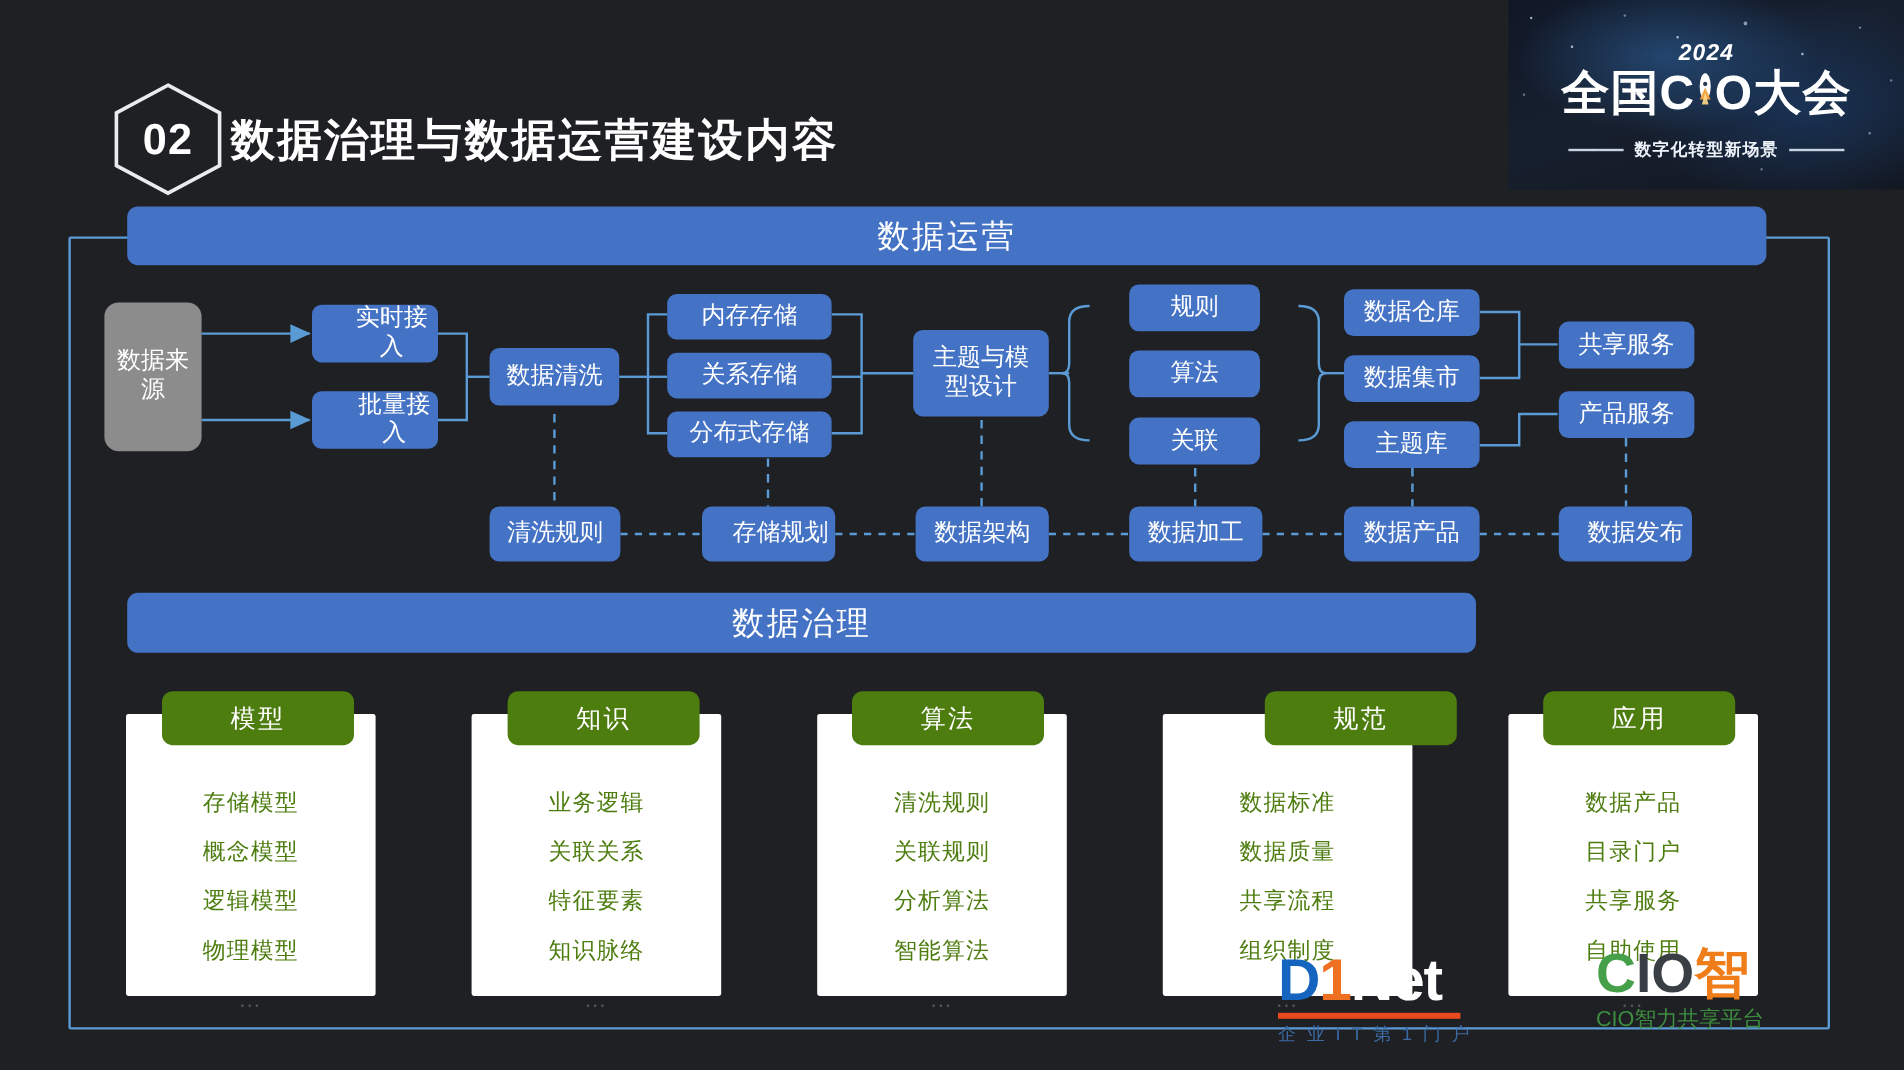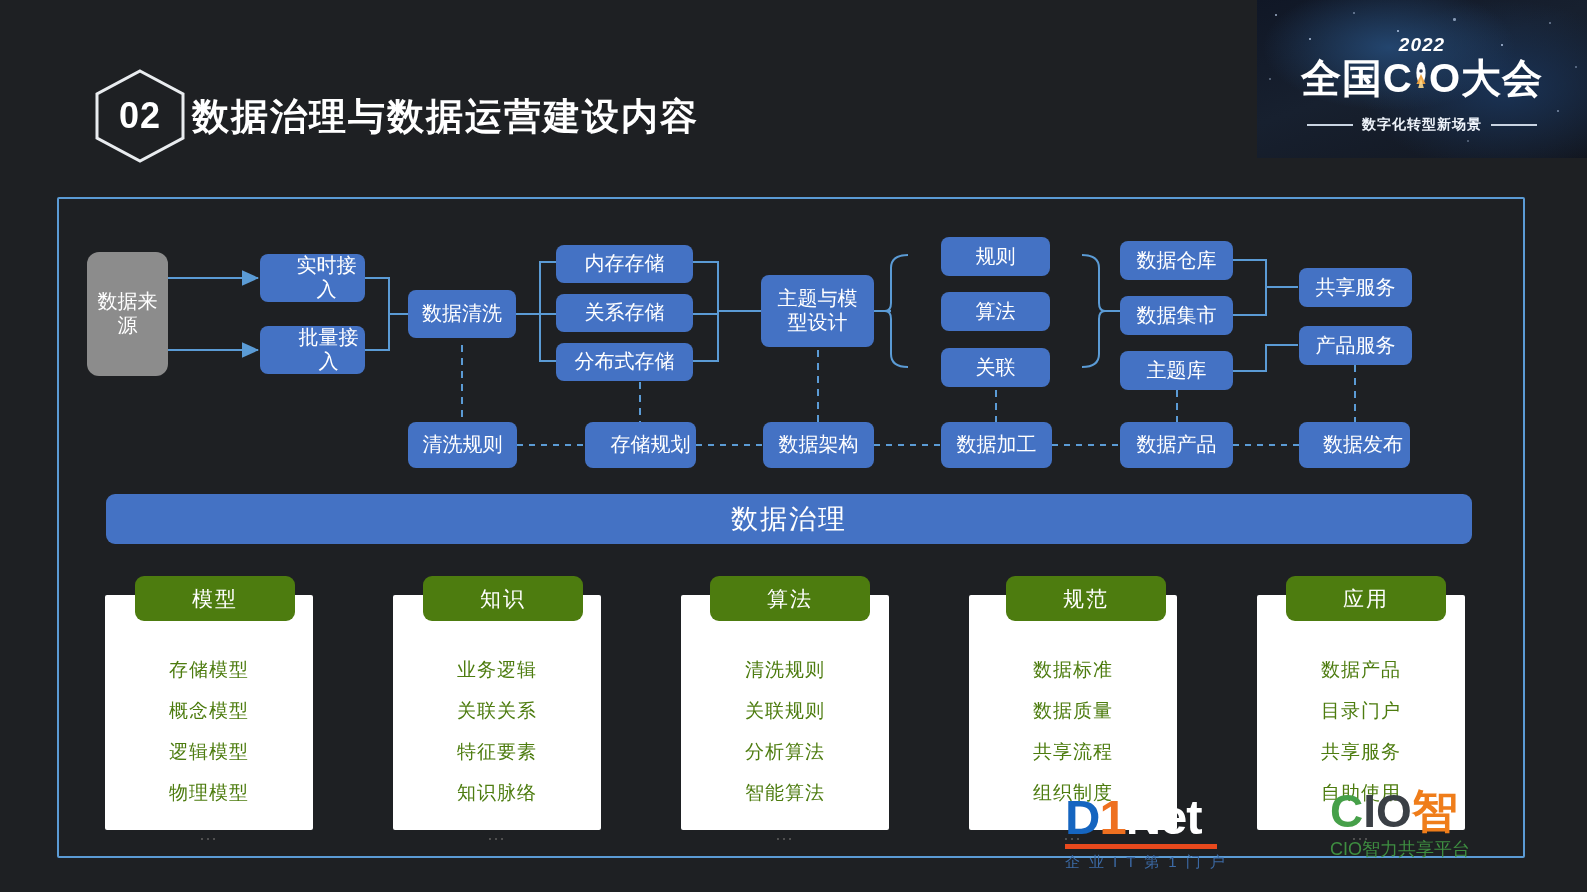--- a/index.html
+++ b/index.html
@@ -78,21 +78,21 @@
 
   
   .banner {
     position: absolute;
     background: #4472c4;
     border-radius: 9px;
     display: flex; align-items: center; justify-content: center;
     color: #ffffff; font-size: 27px; letter-spacing: 2px;
   }
   #banner-ops  { left: 106px; top: 172px; width: 1366px; height: 49px; }
-  #banner-gov  { left: 106px; top: 494px; width: 1366px; height: 50px; }
+  #banner-gov  { left: 106px; top: 494px; width: 1124px; height: 50px; }
 
   
   .node {
     position: absolute;
     background: #4472c4;
     border-radius: 8px;
     display: flex; align-items: center; justify-content: center;
     text-align: center;
     color: #ffffff; font-size: 20px; line-height: 1.18;
     padding: 2px 4px;
@@ -174,21 +174,21 @@
       <span class="star" style="left:140px;top:30px;width:1.5px;height:1.5px"></span>
       <span class="star" style="left:196px;top:18px;width:2.5px;height:2.5px;opacity:.6"></span>
       <span class="star" style="left:244px;top:44px;width:1.5px;height:1.5px"></span>
       <span class="star" style="left:292px;top:22px;width:2px;height:2px;opacity:.5"></span>
       <span class="star" style="left:70px;top:124px;width:1.5px;height:1.5px;opacity:.45"></span>
       <span class="star" style="left:210px;top:140px;width:2px;height:2px;opacity:.4"></span>
       <span class="star" style="left:300px;top:110px;width:1.5px;height:1.5px;opacity:.5"></span>
       <span class="star" style="left:12px;top:78px;width:1.5px;height:1.5px;opacity:.4"></span>
       <span class="star" style="left:318px;top:66px;width:2px;height:2px;opacity:.45"></span>
     </div>
-    <div class="conf-year">2022</div>
+    <div class="conf-year">2024</div>
     <div class="conf-main">
       <span>全国C</span><span class="rocket-i">
         <svg width="16" height="34" viewBox="0 0 16 34" style="position:absolute;bottom:-2px;left:0">
           <ellipse cx="8" cy="13" rx="4.6" ry="11" fill="#ffffff"></ellipse>
           <path d="M8 2 L11 9 L5 9 Z" fill="#ffffff"></path>
           <path d="M3.4 24 L8 14 L12.6 24 Z" fill="#f0a23c" opacity=".95"></path>
           <path d="M5.2 28 L8 18 L10.8 28 Z" fill="#ffd98a" opacity=".9"></path>
           <circle cx="8" cy="11" r="1.8" fill="#2b3a55"></circle>
         </svg>
       </span><span>O大会</span>
@@ -248,20 +248,21 @@
         <path d="M696,445 L763,445"></path>
         <path d="M874,445 L941,445"></path>
         <path d="M1052,445 L1120,445"></path>
         <path d="M1233,445 L1299,445"></path>
       </g>
 
       <path d="M57,197 L57,197"></path>
     </g>
   </svg>
 
+  <div class="banner" id="banner-ops">数据运营</div>
   <div class="banner" id="banner-gov">数据治理</div>
 
   <div class="node gray" style="left:87px;top:252px;width:81px;height:124px;">
     <span style="white-space:pre-line">数据来源</span>
   </div>
 
   <div class="node" style="left:260px;top:254px;width:105px;height:48px;padding-left:32px;">
     <span>实时接入</span>
   </div>
   <div class="node" style="left:260px;top:326px;width:105px;height:48px;padding-left:36px;">
@@ -368,21 +369,21 @@
 
   <div class="card" style="left:969px;top:595px;text-decoration:underline;">
     <ul class="card-list">
       <li>数据标准</li>
       <li>数据质量</li>
       <li>共享流程</li>
       <li>组织制度</li>
       <li class="dots">…</li>
     </ul>
   </div>
-  <div class="card-tab" style="left:1006px;top:576px;">规范</div>
+  <div class="card-tab" style="left:1054px;top:576px;">规范</div>
 
   <div class="card" style="left:1257px;top:595px;">
     <ul class="card-list">
       <li>数据产品</li>
       <li>目录门户</li>
       <li>共享服务</li>
       <li>自助使用</li>
       <li class="dots">…</li>
     </ul>
   </div>

